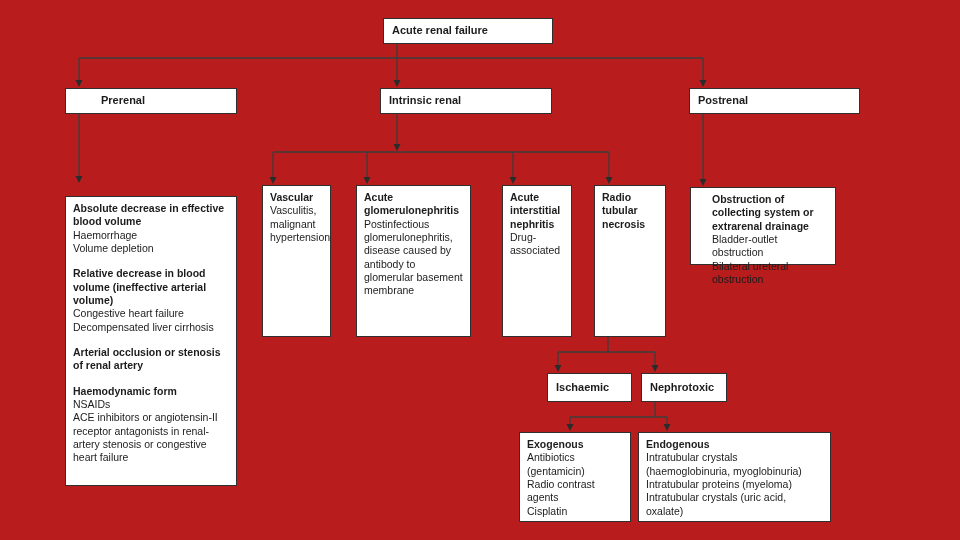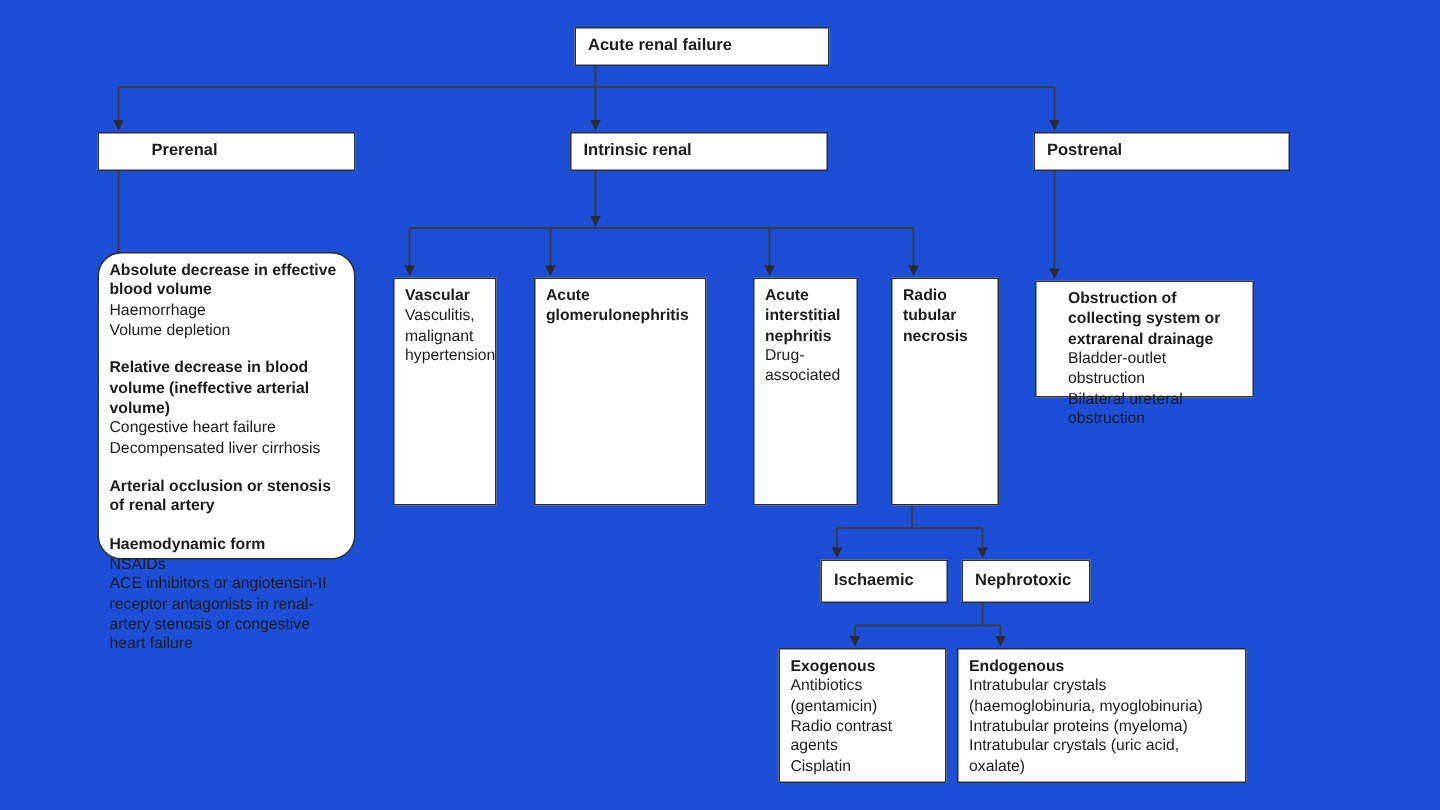--- a/index.html
+++ b/index.html
@@ -1,17 +1,17 @@
 <!DOCTYPE html>
 <html><head>
 <meta charset="utf-8">
 <style>
   html,body { margin:0; padding:0; background:#ffffff; }
   .canvas {
-    position:relative; width:960px; height:540px; background:#1d4ed8;
+    position:relative; width:960px; height:540px; background:#b91c1c;
     font-family:"Liberation Sans", sans-serif; color:#1c1c1c; overflow:hidden;
   }
   .lines { position:absolute; left:0; top:0; pointer-events:none; }
   .box {
     position:absolute; box-sizing:border-box; background:#ffffff;
     border:1.6px solid #2f2f2f; padding:5px 7px;
     font-size:10.5px; line-height:1.27;
   }
   .hdr {
     display:flex; align-items:center; font-weight:bold; font-size:11px;
@@ -82,21 +82,21 @@
   <div class="box hdr" style="left:65px; top:88px; width:172px; height:26px;padding-left:35px;">
     <span>Prerenal</span>
   </div>
   <div class="box hdr" style="left:380px; top:88px; width:172px; height:26px;">
     <span>Intrinsic renal</span>
   </div>
   <div class="box hdr" style="left:689px; top:88px; width:171px; height:26px;">
     <span>Postrenal</span>
   </div>
 
-  <div class="box" style="left:65px; top:168px; width:172px; height:205px;border-radius:16px;">
+  <div class="box" style="left:65px; top:196px; width:172px; height:290px;">
     <div class="sec">
       <div class="bold ln">Absolute decrease in effective blood volume</div>
       <div class="ln">Haemorrhage</div>
       <div class="ln">Volume depletion</div>
     </div>
     <div class="sec">
       <div class="bold ln">Relative decrease in blood volume (ineffective arterial volume)</div>
       <div class="ln">Congestive heart failure</div>
       <div class="ln">Decompensated liver cirrhosis</div>
     </div>
@@ -110,20 +110,21 @@
     </div>
   </div>
 
   <div class="box" style="left:262px; top:185px; width:69px; height:152px;">
     <div class="bold ln">Vascular</div>
     <div class="ln">Vasculitis, malignant hypertension</div>
   </div>
 
   <div class="box" style="left:356px; top:185px; width:115px; height:152px;">
     <div class="bold ln">Acute glomerulonephritis</div>
+    <div class="ln">Postinfectious glomerulonephritis, disease caused by antibody to glomerular basement membrane</div>
   </div>
 
   <div class="box" style="left:502px; top:185px; width:70px; height:152px;">
     <div class="bold ln">Acute interstitial nephritis</div>
     <div class="ln">Drug-associated</div>
   </div>
 
   <div class="box" style="left:594px; top:185px; width:72px; height:152px;">
     <div class="bold ln">Radio tubular necrosis</div>
   </div>

